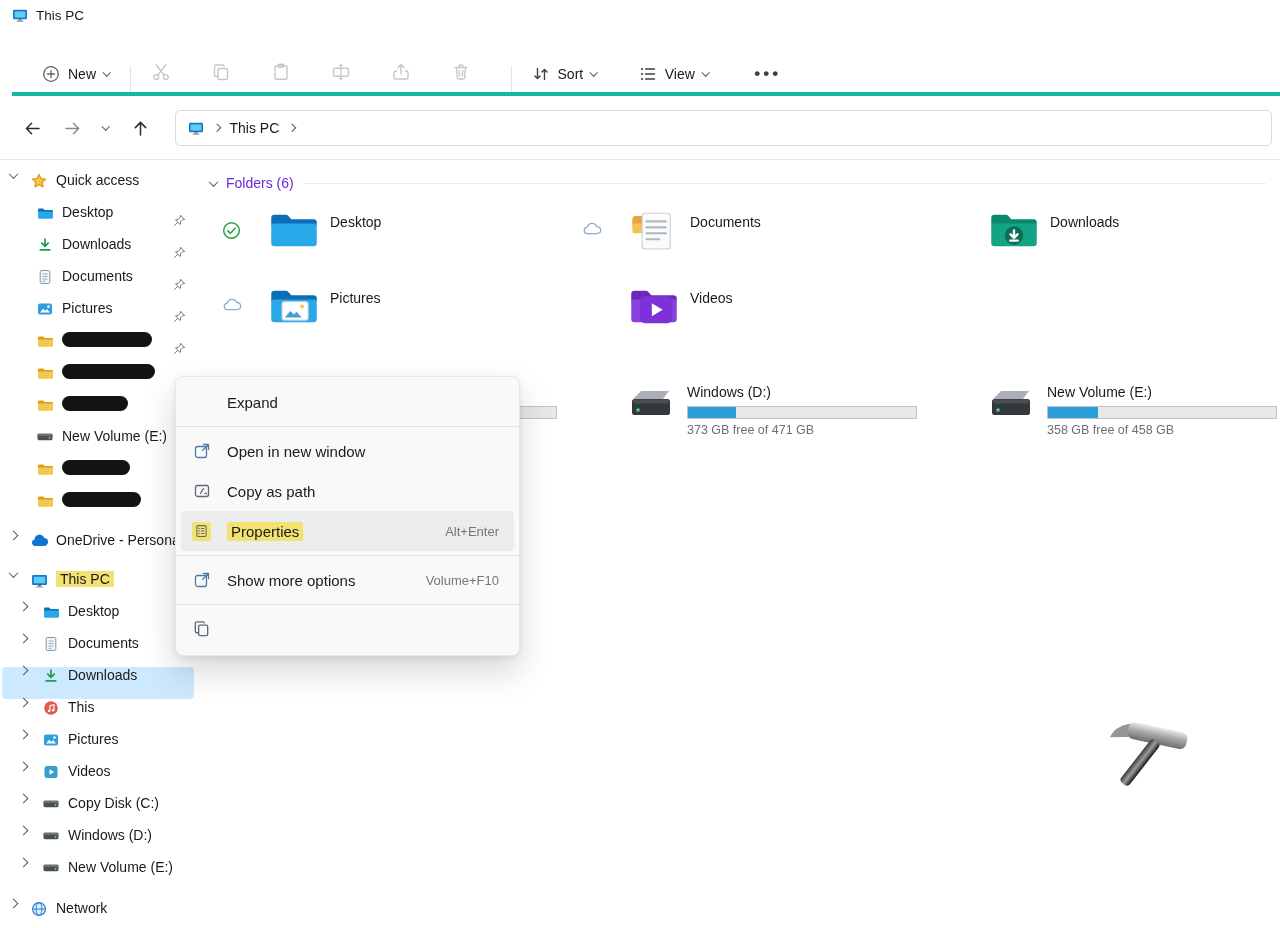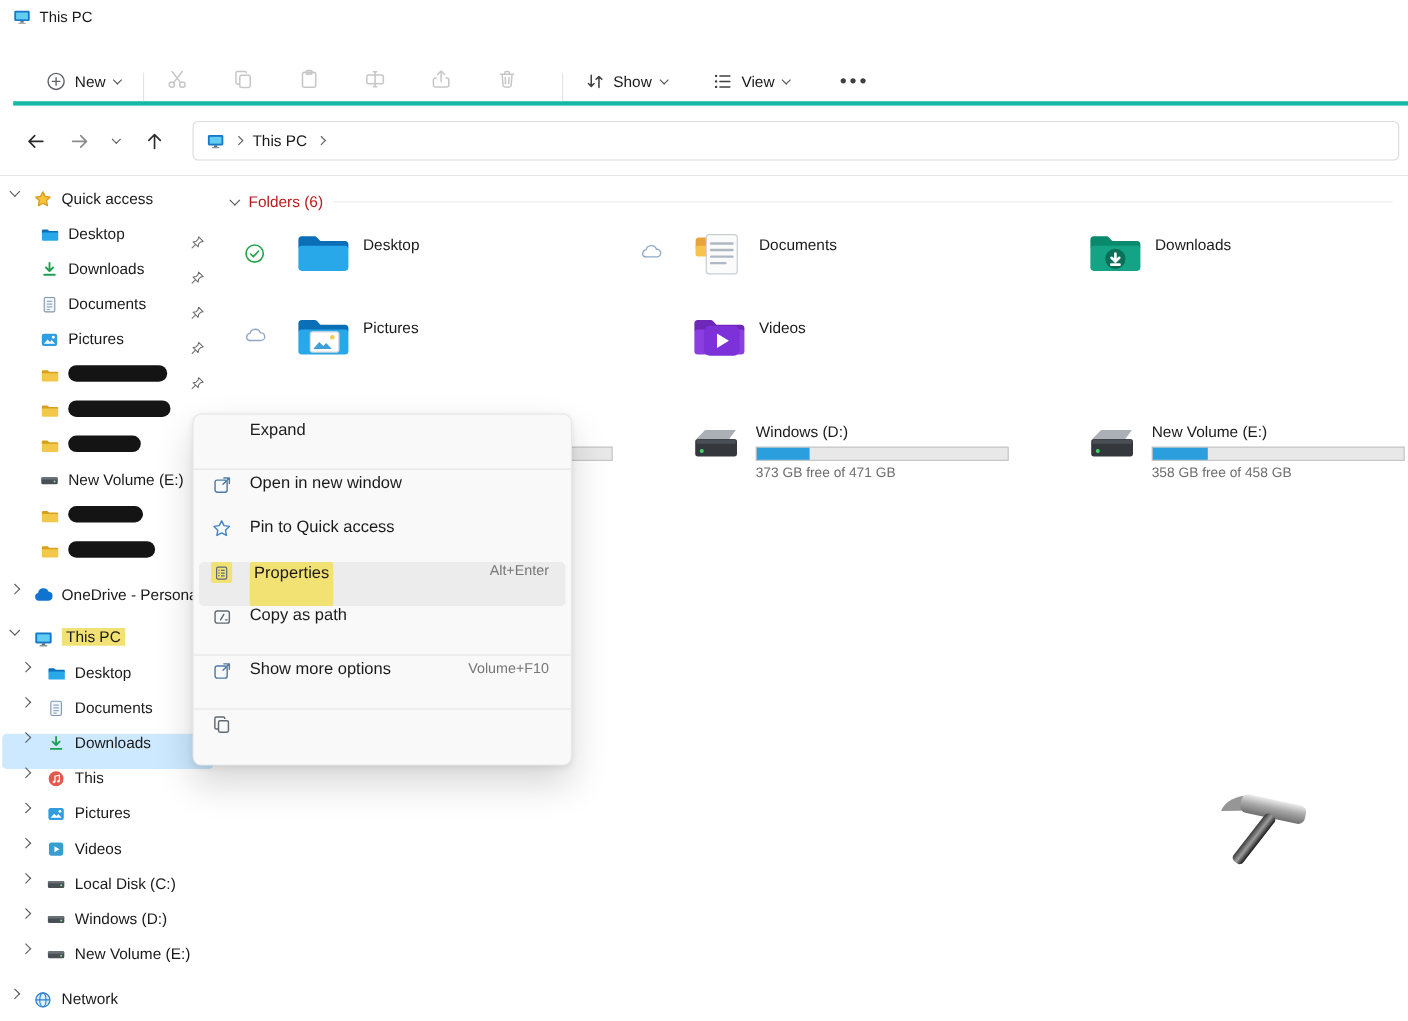--- a/index.html
+++ b/index.html
@@ -35,36 +35,36 @@
 .cw{width:14px;display:flex;justify-content:center;flex:none}
 .iw{width:18px;height:18px;margin:0 8px 0 10px;flex:none;display:flex;align-items:center;justify-content:center}
 .srow.ch .iw,.srow.pc .iw{margin-left:12px}
 .lbl{overflow:hidden;max-width:126px}
 .pin-r{position:absolute;right:8px;top:10px;color:#6b6b6b}
 .redact{height:15px;background:#141414;border-radius:8px;flex:none}
 .spacer8{height:8px}.spacer7{height:7px}.spacer9{height:9px}
 
 .content{position:absolute;left:196px;top:160px;width:1084px;height:768px}
 .ghdr{position:absolute;display:flex;align-items:center;gap:9px;font-size:14px;height:18px}
-.gtxt{color:#b91c1c;flex:none}
+.gtxt{color:#6d28d9;flex:none}
 .gline{height:1px;background:#ebebeb;flex:1}
 .ghdr .chev{border-color:#555}
 .ftile{position:absolute;width:340px;height:58px}
 .ftile .badge{position:absolute;left:0;top:15px}
 .ftile .fic{position:absolute;left:46px;top:2px}
 .ftile .name{position:absolute;left:108px;top:8px;font-size:14px}
 .dtile{position:absolute;width:342px;height:62px}
 .dtile .dic{position:absolute;left:46px;top:5px}
 .dtile .name{position:absolute;left:105px;top:2px;font-size:14px}
 .dtile .bar{position:absolute;left:105px;top:24px;width:230px;height:13px;background:#e8e8e8;border:1px solid #c2c2c2}
 .dtile .fill{height:100%;background:#2b9fdd;width:0}
 .dtile .free{position:absolute;left:105px;top:41px;font-size:12.5px;color:#6e6e6e}
 
 .menu{position:absolute;left:175px;top:376px;width:345px;background:#f9f9f9;border:1px solid #e7e7e7;border-radius:8px;box-shadow:0 16px 34px rgba(0,0,0,.16),0 2px 6px rgba(0,0,0,.08);padding:5px 0 8px;z-index:40}
-.mi{display:flex;height:40px;margin:0 5px;padding:0 15px 0 11px;border-radius:4px;font-size:15px}
+.mi{display:flex;align-items:center;height:40px;margin:0 5px;padding:0 15px 0 11px;border-radius:4px;font-size:15px}
 .mi.hov{background:#ececec}
 .icb{width:19px;height:19px;margin-right:16px;flex:none;display:flex;align-items:center;justify-content:center}
 .sc{margin-left:auto;font-size:13px;color:#767676}
 .msep{height:1px;background:#e3e3e3;margin:4px 0}
 .annot{background:#f2e173;border-radius:2px}
 span.annot{padding:1px 4px}
 .icb.annot{padding:2px}
 
 .hammer{position:absolute;left:1103px;top:716px;z-index:50}
 </style>
@@ -305,21 +305,21 @@
   <button class="tb-icon">
       <svg width="20" height="20">
         <use href="#i-trash"></use>
       </svg>
     </button>
   <div class="vdiv"></div>
   <button class="tbtn">
     <svg width="18" height="18" style="color:#404040">
         <use href="#i-sort"></use>
       </svg>
-    <span>Show</span>
+    <span>Sort</span>
     <span class="chev d sm"></span>
   </button>
   <button class="tbtn" style="margin-left:22px">
     <svg width="18" height="18" style="color:#404040">
         <use href="#i-view"></use>
       </svg>
     <span>View</span>
     <span class="chev d sm"></span>
   </button>
   <button class="tbtn" style="margin-left:26px">
@@ -567,21 +567,21 @@
   </div>
   <div class="srow pc">
     <span class="cw">
         <span class="chev r"></span>
       </span>
     <span class="iw">
         <svg width="16" height="16">
           <use href="#i-drive-mini"></use>
         </svg>
       </span>
-    <span class="lbl">Local Disk (C:)</span>
+    <span class="lbl">Copy Disk (C:)</span>
   </div>
   <div class="srow pc">
     <span class="cw">
         <span class="chev r"></span>
       </span>
     <span class="iw">
         <svg width="16" height="16">
           <use href="#i-drive-mini"></use>
         </svg>
       </span>
@@ -704,43 +704,35 @@
   <div class="msep"></div>
   <div class="mi">
     <span class="icb" style="color:#4d7ba6">
         <svg width="18" height="18">
           <use href="#i-opennew"></use>
         </svg>
       </span>
     <span>Open in new window</span>
   </div>
   <div class="mi">
-    <span class="icb" style="color:#3f84c8">
-        <svg width="17" height="17" viewBox="0 0 16 16">
-          <use href="#i-star"></use>
-        </svg>
-      </span>
-    <span>Pin to Quick access</span>
+    <span class="icb" style="color:#5f6a75">
+        <svg width="18" height="18">
+          <use href="#i-copypath"></use>
+        </svg>
+      </span>
+    <span>Copy as path</span>
   </div>
   <div class="mi hov">
     <span class="icb annot" style="color:#5f6a75">
         <svg width="18" height="18">
           <use href="#i-props"></use>
         </svg>
       </span>
     <span class="annot">Properties</span>
     <span class="sc">Alt+Enter</span>
-  </div>
-  <div class="mi">
-    <span class="icb" style="color:#5f6a75">
-        <svg width="18" height="18">
-          <use href="#i-copypath"></use>
-        </svg>
-      </span>
-    <span>Copy as path</span>
   </div>
   <div class="msep"></div>
   <div class="mi">
     <span class="icb" style="color:#4d7ba6">
         <svg width="18" height="18">
           <use href="#i-opennew"></use>
         </svg>
       </span>
     <span>Show more options</span>
     <span class="sc">Volume+F10</span>

